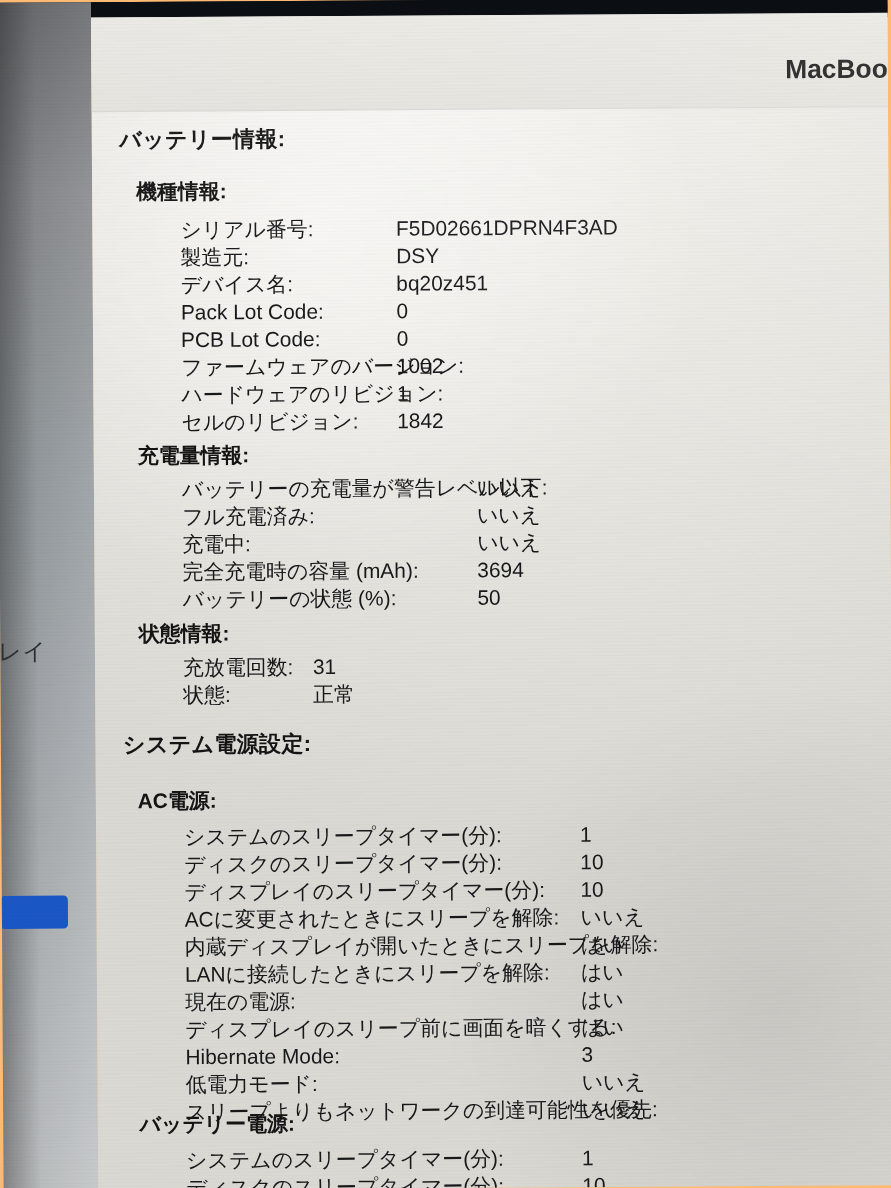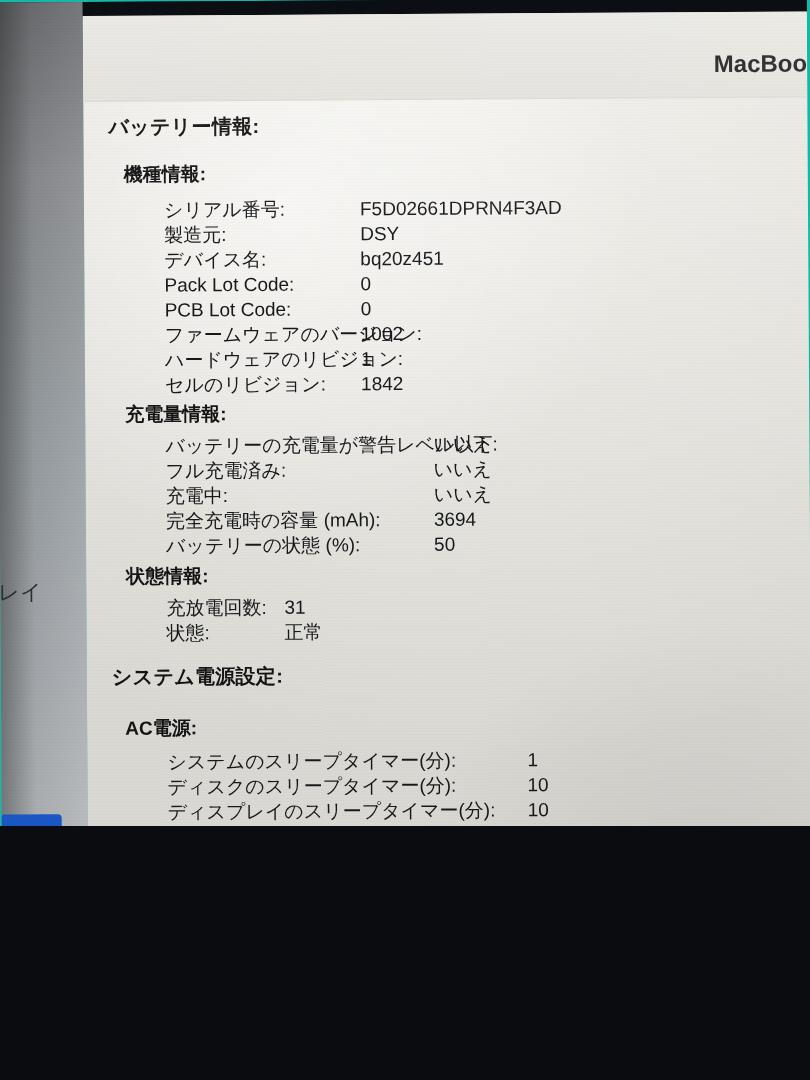--- a/index.html
+++ b/index.html
@@ -6,22 +6,22 @@
   html, body {
     margin: 0; padding: 0;
     width: 810px; height: 1080px;
     overflow: hidden;
     background: #0a0c10;
     font-family: "Liberation Sans", sans-serif;
   }
 
   #screen {
     position: relative;
-    width: 810px; height: 826px;
-    background: #14b8a6;
+    width: 810px; height: 1080px;
+    background: #fdba74;
     overflow: hidden;
   }
 
   
   .bezel-left {
     position: absolute;
     left: 0; top: 0;
     width: 86px; height: 1080px;
     background: linear-gradient(180deg, #6d6f72 0%, #8c8e91 16%, #9aa0a4 40%, #a9adb1 62%, #b7bbbd 82%, #c4c7c8 100%);
   }

